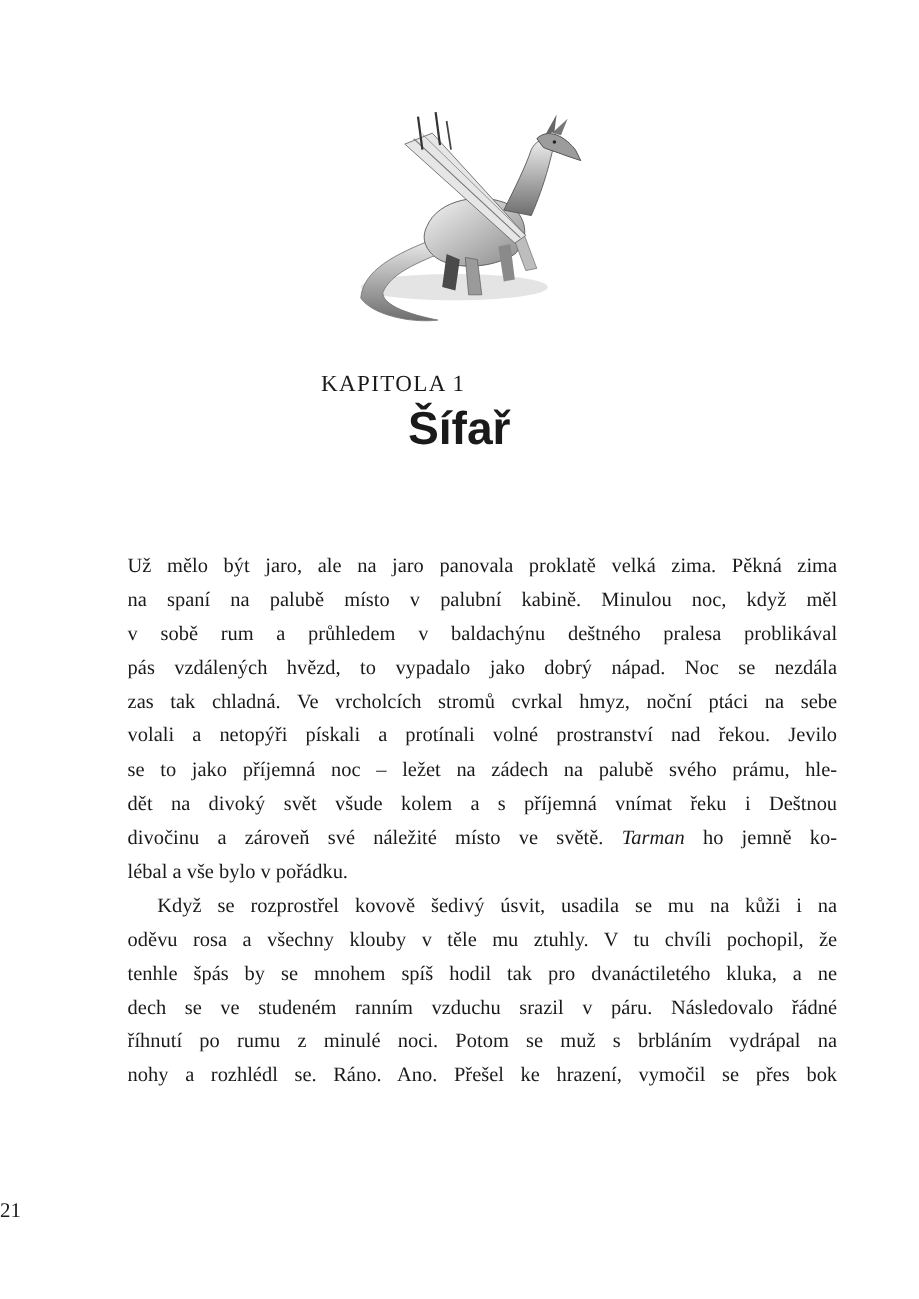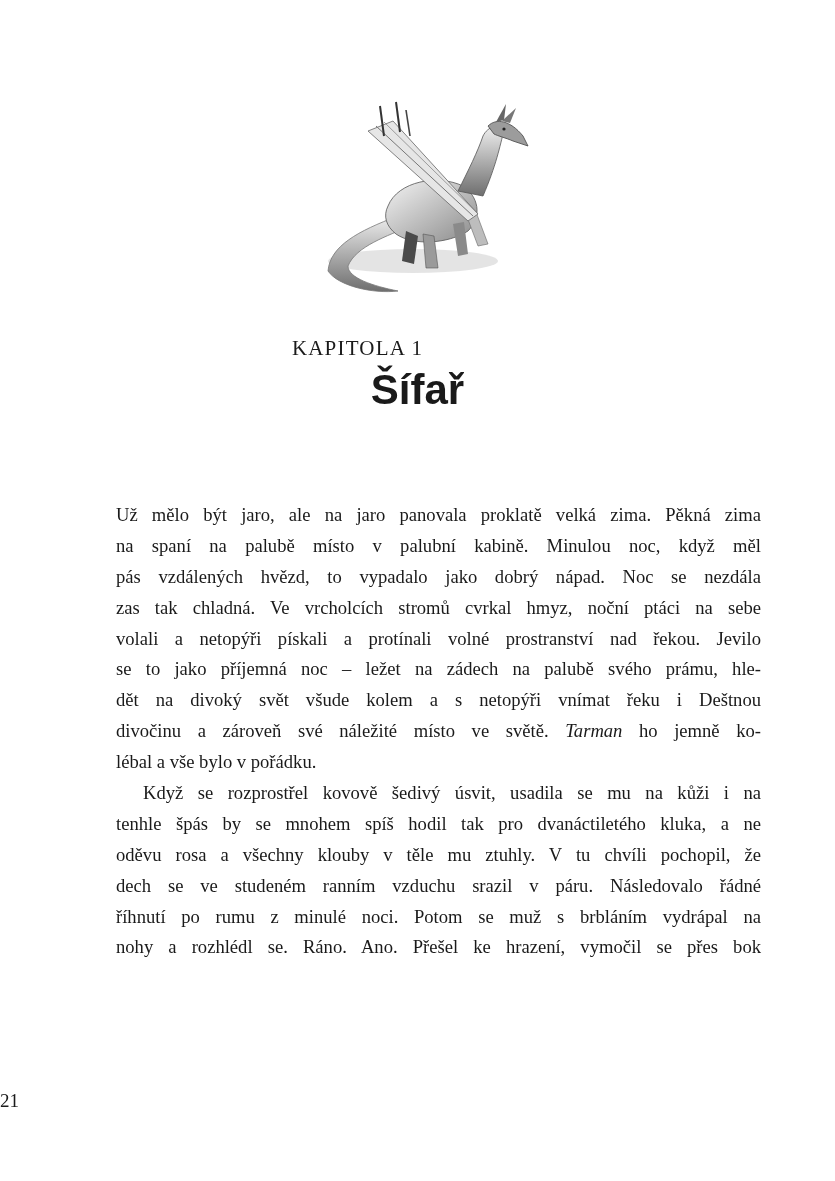--- a/index.html
+++ b/index.html
@@ -60,29 +60,30 @@
     <path d="M88 14 L92 40" stroke="#444" stroke-width="1.6"></path>
   </svg>
 </div>
 
 <div class="chapter-label">KAPITOLA 1</div>
 <div class="chapter-title">Šífař</div>
 
 <div class="body-text">
   <div class="line">Už mělo být jaro, ale na jaro panovala proklatě velká zima. Pěkná zima</div>
   <div class="line">na spaní na palubě místo v palubní kabině. Minulou noc, když měl</div>
+  <div class="line">v sobě rum a průhledem v baldachýnu deštného pralesa problikával</div>
   <div class="line">pás vzdálených hvězd, to vypadalo jako dobrý nápad. Noc se nezdála</div>
   <div class="line">zas tak chladná. Ve vrcholcích stromů cvrkal hmyz, noční ptáci na sebe</div>
   <div class="line">volali a netopýři pískali a protínali volné prostranství nad řekou. Jevilo</div>
   <div class="line">se to jako příjemná noc – ležet na zádech na palubě svého prámu, hle-</div>
-  <div class="line">dět na divoký svět všude kolem a s netopýři vnímat řeku i Deštnou</div>
+  <div class="line">dět na divoký svět všude kolem a s příjemná vnímat řeku i Deštnou</div>
   <div class="line"><span>divočinu a zároveň své náležité místo ve světě. </span><em>Tarman</em><span> ho jemně ko-</span></div>
   <div class="line last">lébal a vše bylo v pořádku.</div>
 
   <div class="line indent">Když se rozprostřel kovově šedivý úsvit, usadila se mu na kůži i na</div>
+  <div class="line">oděvu rosa a všechny klouby v těle mu ztuhly. V tu chvíli pochopil, že</div>
   <div class="line">tenhle špás by se mnohem spíš hodil tak pro dvanáctiletého kluka, a ne</div>
-  <div class="line">oděvu rosa a všechny klouby v těle mu ztuhly. V tu chvíli pochopil, že</div>
   <div class="line">dech se ve studeném ranním vzduchu srazil v páru. Následovalo řádné</div>
   <div class="line">říhnutí po rumu z minulé noci. Potom se muž s brbláním vydrápal na</div>
   <div class="line">nohy a rozhlédl se. Ráno. Ano. Přešel ke hrazení, vymočil se přes bok</div>
 </div>
 
 <div class="page-number">21</div>
 
 </body></html>

